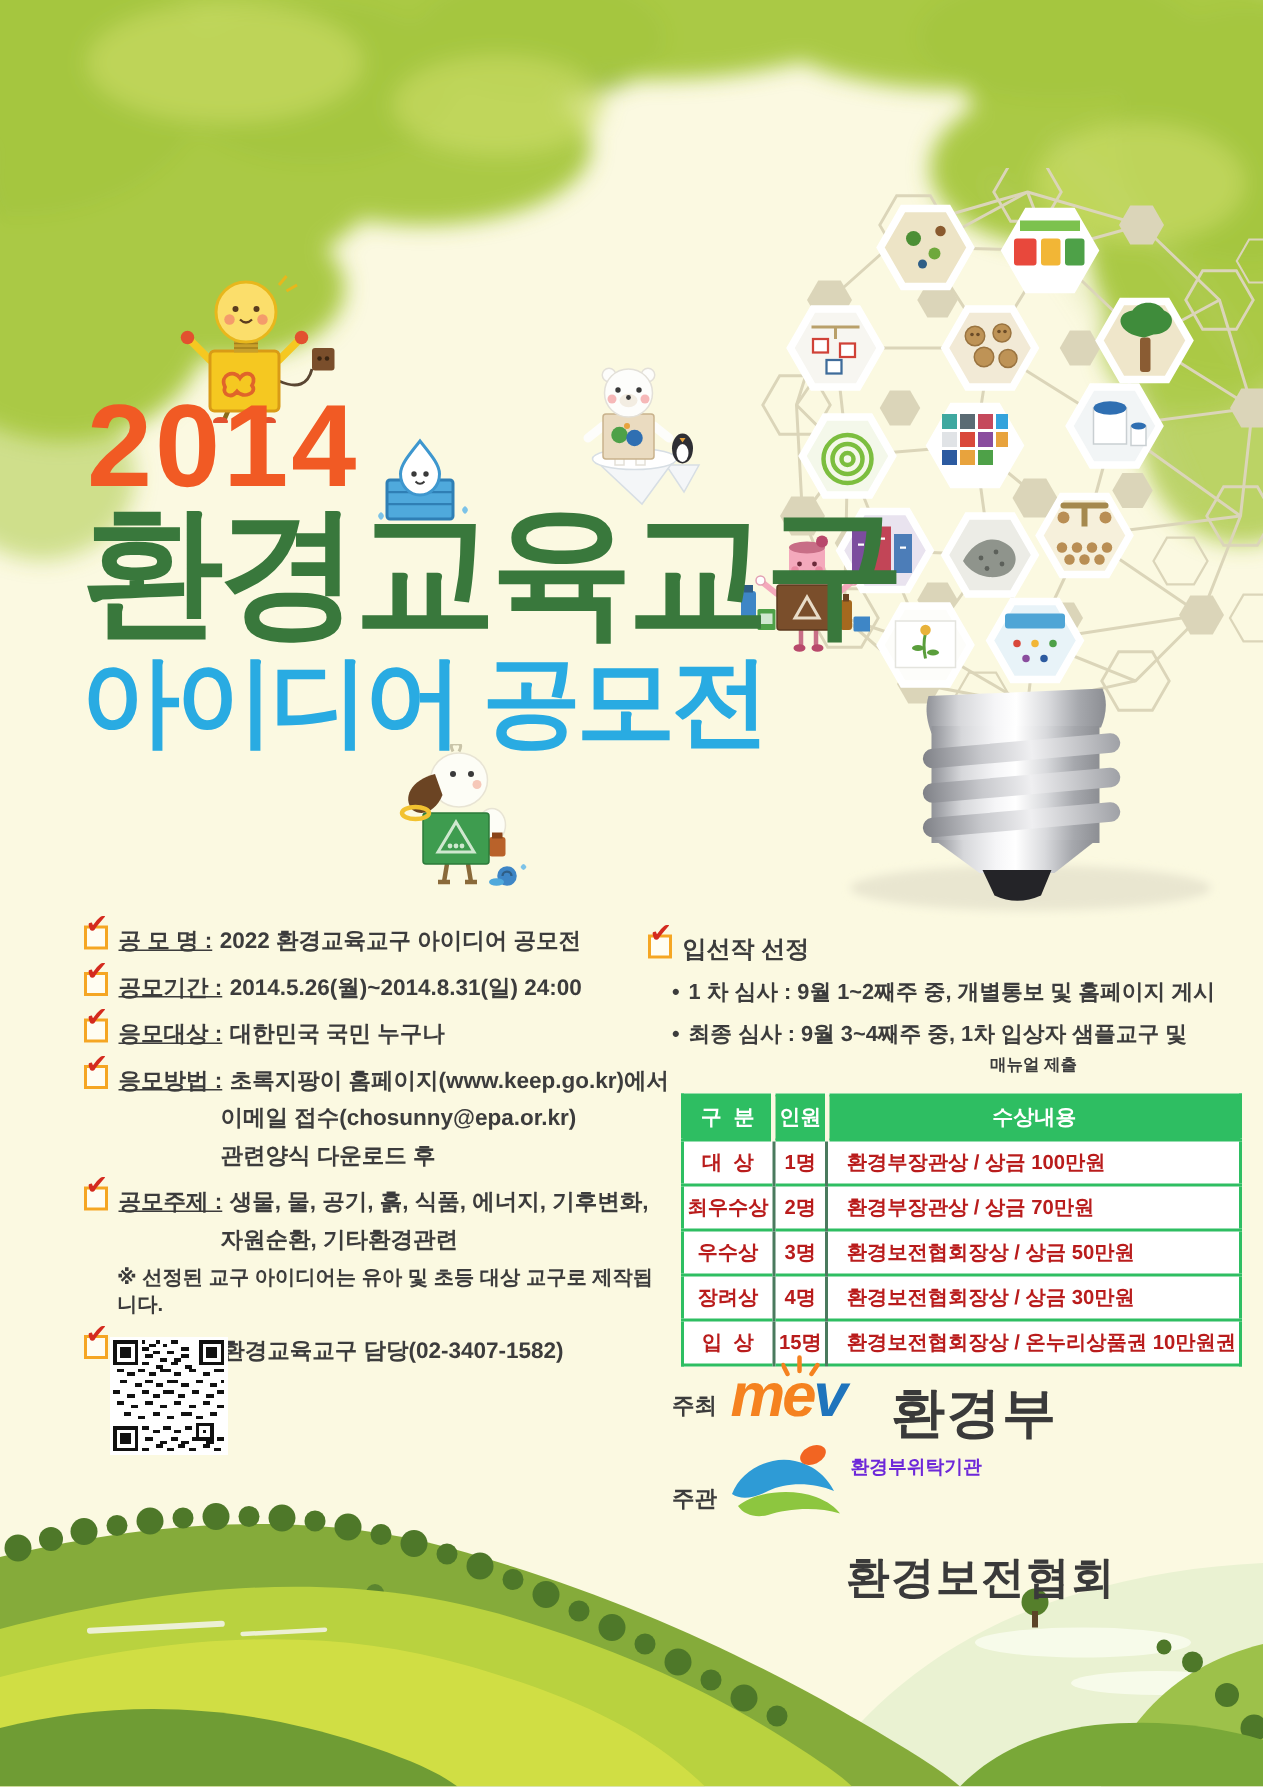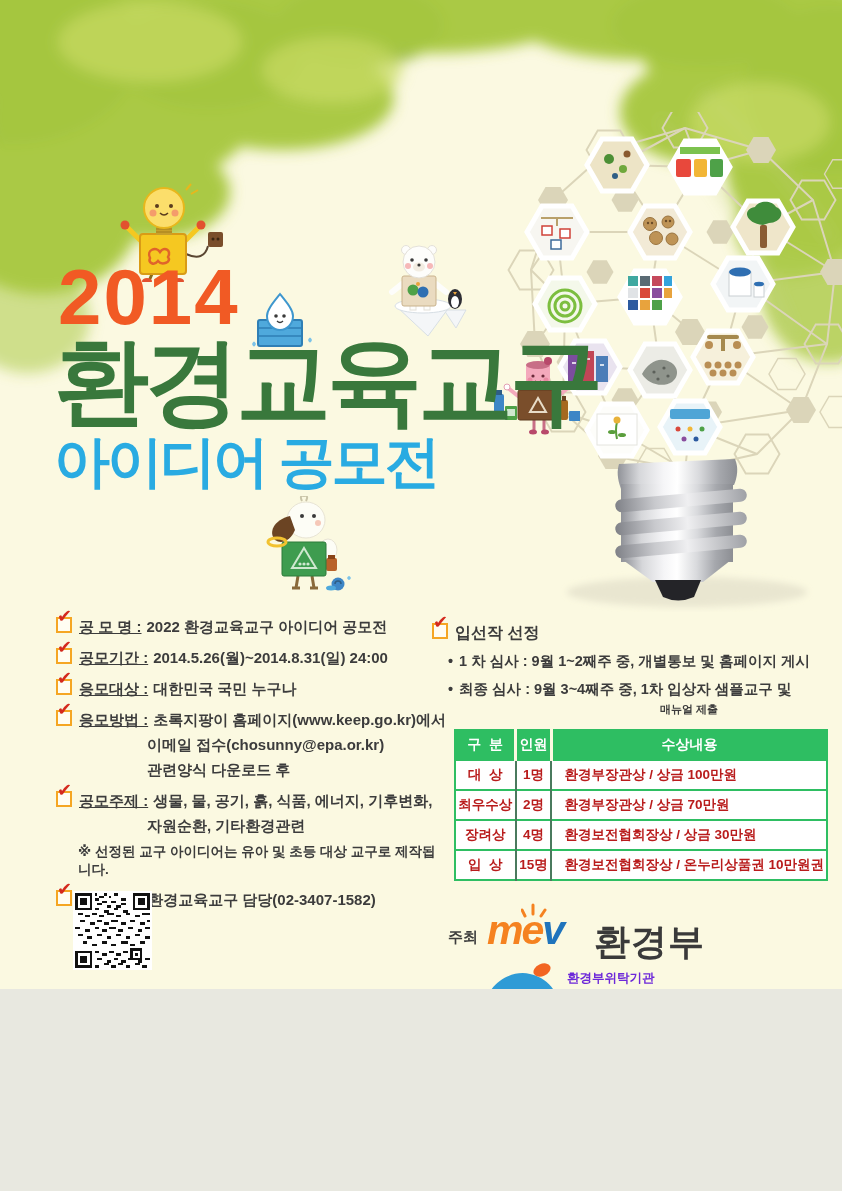--- a/index.html
+++ b/index.html
@@ -1,22 +1,22 @@
 <!DOCTYPE html>
 <html><head>
 <meta charset="utf-8">
 <style>
   html,body{margin:0;padding:0;background:#e8e8e0;}
-  .poster{position:relative;width:842px;height:989px;margin:0 auto;background:#FBF9E1;overflow:hidden;
+  .poster{position:relative;width:842px;height:1191px;margin:0 auto;background:#FBF9E1;overflow:hidden;
           font-family:"Liberation Sans","DejaVu Sans",sans-serif;color:#3C3C3C;}
   .abs{position:absolute;}
   
   .title-year{left:58px;top:258px;font-size:78px;font-weight:800;color:#F15A24;letter-spacing:2px;line-height:1;}
   .title-main{left:54px;top:334px;font-size:95px;font-weight:800;color:#39783C;letter-spacing:-4px;line-height:1;}
-  .title-sub{left:54px;top:434px;font-size:56px;font-weight:800;color:#29ABE2;letter-spacing:-3px;line-height:1;}
+  .title-sub{left:54px;top:434px;font-size:66px;font-weight:800;color:#29ABE2;letter-spacing:-3px;line-height:1;}
   
   .chk{position:relative;display:inline-block;width:12px;height:12px;border:2px solid #F5A623;margin-right:7px;flex:none;top:1px;background:#FFFDF2;}
   .chk .tick{position:absolute;left:-1px;top:-12px;color:#D42A1E;font-size:18px;font-weight:800;line-height:1;}
   
   .info{left:56px;top:616px;width:386px;}
   .row{display:flex;align-items:baseline;margin-bottom:10px;font-size:15px;}
   .row .lbl{font-weight:800;white-space:pre;text-decoration:underline;}
   .row .val{font-weight:600;margin-left:5px;white-space:pre;}
   .cont{margin:-4px 0 10px 91px;font-size:15px;font-weight:600;}
   .note{margin:-3px 0 10px 22px;font-size:13.5px;font-weight:700;}
@@ -542,20 +542,25 @@
           <td>대  상</td>
           <td>1명</td>
           <td class="desc">환경부장관상 / 상금 100만원</td>
         </tr>
         <tr>
           <td>최우수상</td>
           <td>2명</td>
           <td class="desc">환경부장관상 / 상금 70만원</td>
         </tr>
         <tr>
+          <td>우수상</td>
+          <td>3명</td>
+          <td class="desc">환경보전협회장상 / 상금 50만원</td>
+        </tr>
+        <tr>
           <td>장려상</td>
           <td>4명</td>
           <td class="desc">환경보전협회장상 / 상금 30만원</td>
         </tr>
         <tr>
           <td>입  상</td>
           <td>15명</td>
           <td class="desc">환경보전협회장상 / 온누리상품권 10만원권</td>
         </tr>
       </tbody>

